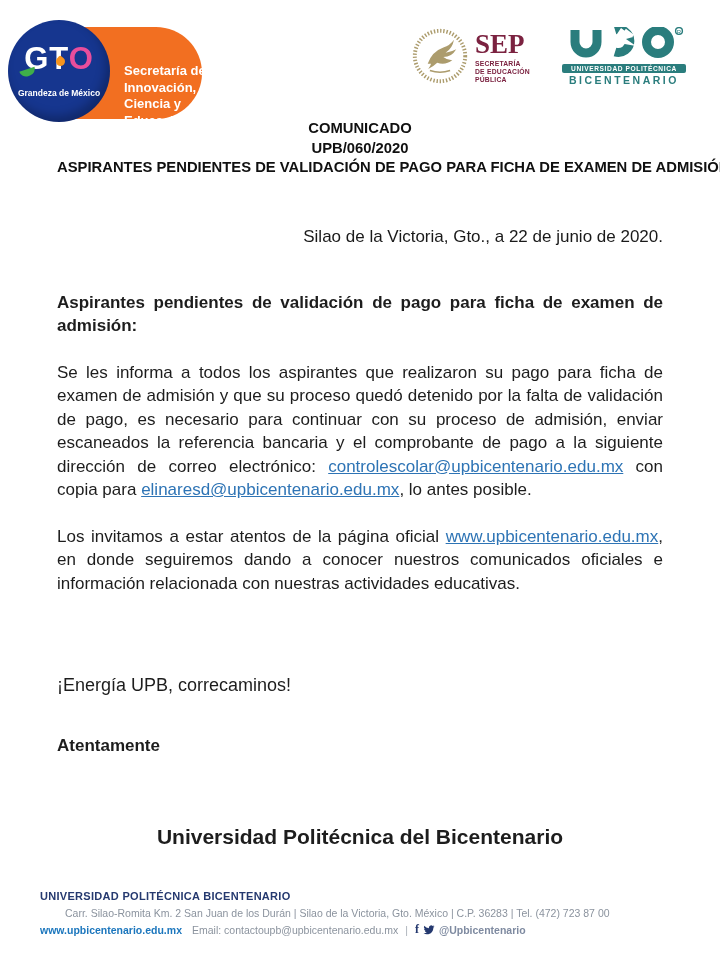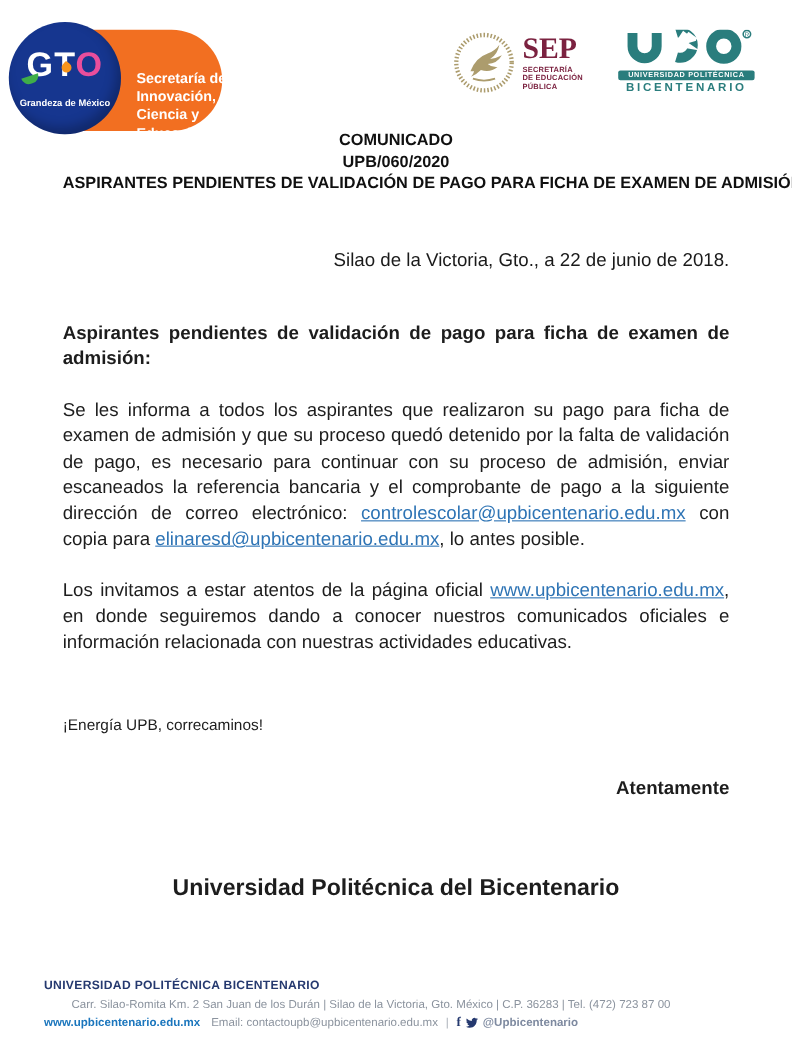--- a/index.html
+++ b/index.html
@@ -20,42 +20,42 @@
   }
   .gto-acronym{position:relative;font-weight:800;font-size:31px;letter-spacing:1px;color:#ffffff;line-height:30px;}
   .gto-acronym .o{color:#e94e9c;}
   .gto-swash-green{position:absolute;left:-4px;bottom:-2px;width:16px;height:7px;background:#3fae49;border-radius:0 0 9px 9px;transform:rotate(-18deg);}
   .gto-swash-orange{position:absolute;left:32px;top:13px;width:9px;height:9px;background:#f7941d;border-radius:2px 5px 5px 5px;transform:rotate(40deg);}
   .gto-tagline{font-size:8.5px;font-weight:700;color:#ffffff;margin-top:14px;white-space:nowrap;}
   .gto-text{
     position:absolute;left:114px;top:36px;width:85px;
     color:#ffffff;font-weight:700;font-size:13px;line-height:16.5px;
   }
-  .sep-logo{position:absolute;left:412px;top:28px;display:flex;align-items:flex-end;}
+  .sep-logo{position:absolute;left:412px;top:28px;display:flex;align-items:flex-start;}
   .sep-eagle{width:56px;height:56px;margin-right:7px;}
   .sep-textblock{padding-top:3px;}
   .sep-acronym{font-family:"Liberation Serif",serif;font-weight:700;font-size:27px;line-height:26px;color:#7b2240;}
   .sep-sub{font-size:6.8px;font-weight:700;color:#7b2240;line-height:8.2px;margin-top:3px;letter-spacing:.2px;}
   .upb-logo{position:absolute;left:558px;top:27px;width:132px;text-align:center;}
   .upb-mark{display:block;margin:0 auto;}
   .upb-bar{
     margin:1px auto 0;background:#2a7d7d;border-radius:2px;width:124px;
     color:#ffffff;font-size:6.6px;font-weight:700;letter-spacing:.6px;line-height:9px;
   }
   .upb-bicentenario{margin-top:1px;color:#2a7d7d;font-size:10.5px;font-weight:600;letter-spacing:2.5px;}
   
   .content{position:absolute;left:57px;top:119px;width:606px;}
   .doc-title{text-align:center;font-weight:700;font-size:14.8px;line-height:19.5px;color:#101010;}
   .doc-title .nowrap{white-space:nowrap;}
   .date-line{margin-top:49px;text-align:right;font-size:17px;color:#1a1a1a;}
   .salutation{margin-top:44px;font-size:17px;font-weight:700;line-height:23.5px;text-align:justify;}
   .para{margin-top:23px;font-size:17px;line-height:23.5px;text-align:justify;}
   .para a,.body-link{color:#2e74b5;text-decoration:underline;cursor:pointer;}
-  .slogan{margin-top:56px;font-size:14px;}
-  .closing{margin-top:40px;text-align:right;font-weight:700;font-size:17px;}
+  .slogan{margin-top:80px;font-size:18px;}
+  .closing{margin-top:40px;text-align:left;font-weight:700;font-size:17px;}
   .signature{margin-top:69px;text-align:center;font-weight:700;font-size:21px;}
   
   .footer{position:absolute;left:40px;top:890px;width:645px;}
   .footer-org{font-size:11px;font-weight:700;color:#25396f;letter-spacing:.3px;}
   .footer-address{margin-top:4.5px;font-size:10.5px;color:#8b939e;margin-left:25px;}
   .footer-line3{margin-top:3.5px;font-size:10.5px;color:#8b939e;display:flex;align-items:center;}
   .footer-web{font-weight:700;color:#1b76bd;margin-right:10px;}
   .footer-sep{margin:0 7px;color:#aab0b8;}
   .fb-glyph{font-family:"Liberation Serif",serif;font-weight:700;font-size:12px;color:#25396f;margin-right:4px;}
   .tw-icon{width:12px;height:12px;fill:#25396f;margin-right:4px;}
@@ -114,21 +114,21 @@
     <div class="upb-bicentenario">BICENTENARIO</div>
   </div>
 
   <div class="content">
     <div class="doc-title">
       <div>COMUNICADO</div>
       <div>UPB/060/2020</div>
       <div class="nowrap">ASPIRANTES PENDIENTES DE VALIDACIÓN DE PAGO PARA FICHA DE EXAMEN DE ADMISIÓN</div>
     </div>
 
-    <div class="date-line">Silao de la Victoria, Gto., a 22 de junio de 2018.</div>
+    <div class="date-line">Silao de la Victoria, Gto., a 22 de junio de 2020.</div>
 
     <div class="salutation">Aspirantes pendientes de validación de pago para ficha de examen de admisión:</div>
 
     <div class="para"><span>Se les informa a todos los aspirantes que realizaron su pago para ficha de examen de admisión y que su proceso quedó detenido por la falta de validación de pago, es necesario para continuar con su proceso de admisión, enviar escaneados la referencia bancaria y el comprobante de pago a la siguiente dirección de correo electrónico: </span><a>controlescolar@upbicentenario.edu.mx</a><span> con copia para </span><a>elinaresd@upbicentenario.edu.mx</a><span>, lo antes posible.</span></div>
 
     <div class="para"><span>Los invitamos a estar atentos de la página oficial </span><a>www.upbicentenario.edu.mx</a><span>, en donde seguiremos dando a conocer nuestros comunicados oficiales e información relacionada con nuestras actividades educativas.</span></div>
 
     <div class="slogan">¡Energía UPB, correcaminos!</div>
 
     <div class="closing">Atentamente</div>

